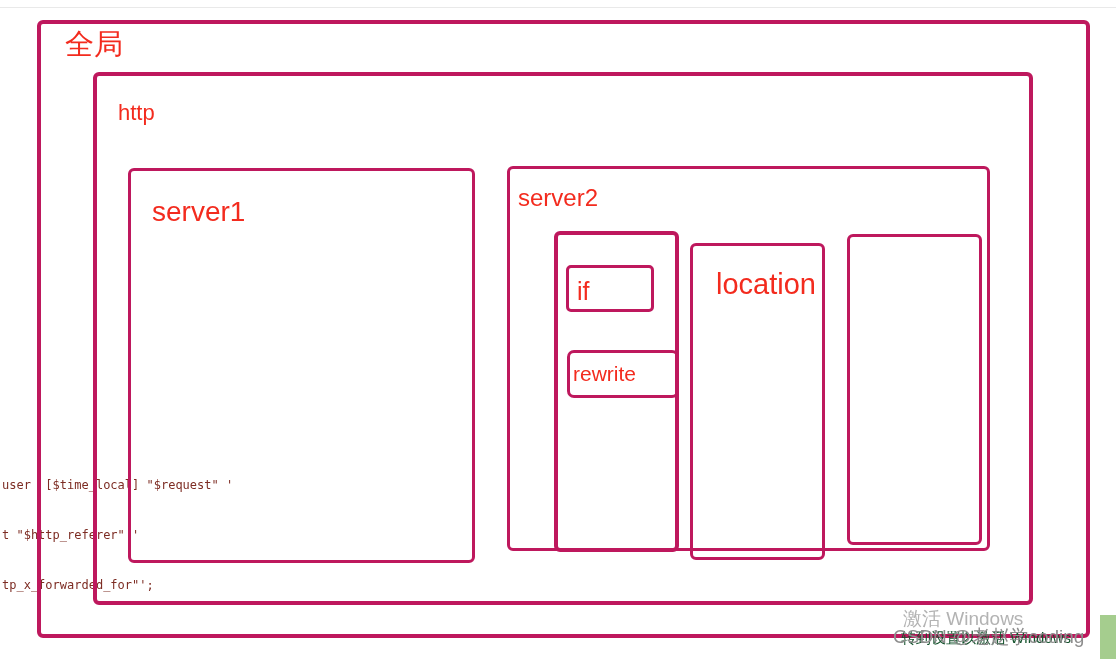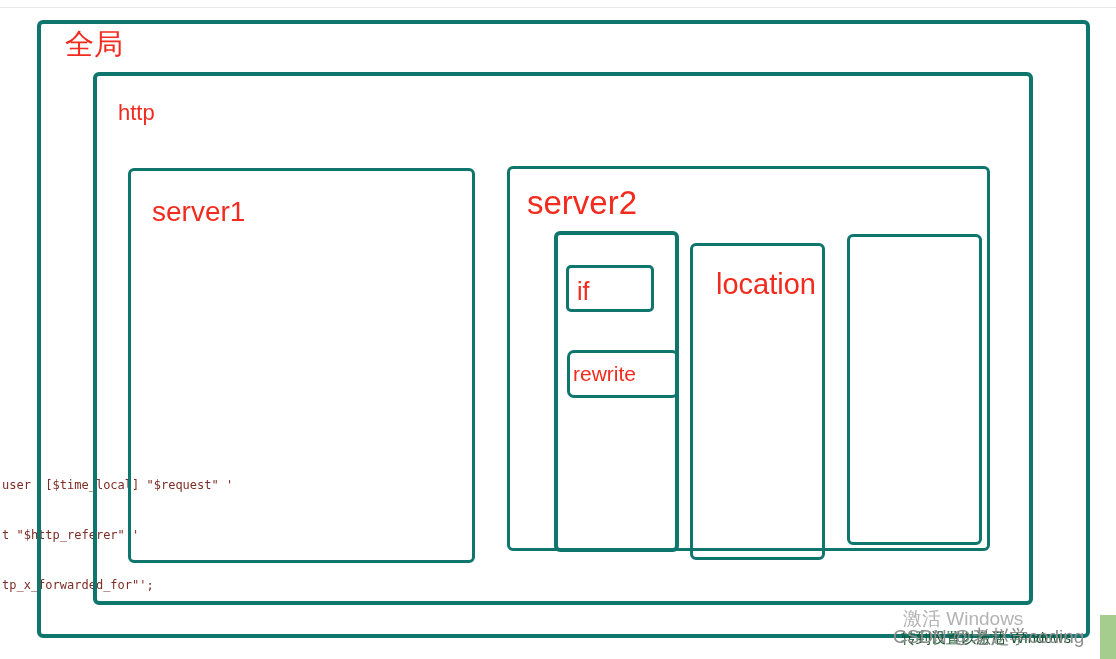--- a/index.html
+++ b/index.html
@@ -25,39 +25,39 @@
     font-size: 12px;
     color: #7d2c23;
     white-space: pre;
     z-index: 1;
   }
   .code-line { height: 22px; line-height: 18px; }
   
   .box {
     position: absolute;
     box-sizing: border-box;
-    border: 3px solid #0f766e;
+    border: 3px solid #be185d;
     border-radius: 6px;
     background: transparent;
     z-index: 2;
   }
   .lbl {
     position: absolute;
     color: #f32b1e;
     white-space: nowrap;
     line-height: 1.15;
   }
   #box-global  { left: 37px;  top: 20px;  width: 1053px; height: 618px; border-width: 4px; }
   #lbl-global  { left: 24px;  top: 4px;   font-size: 29px; }
   #box-http    { left: 52px;  top: 48px;  width: 940px;  height: 533px; border-width: 4px; }
   #lbl-http    { left: 21px;  top: 24px;  font-size: 22px; }
   #box-server1 { left: 31px;  top: 92px;  width: 347px;  height: 395px; }
   #lbl-server1 { left: 21px;  top: 25px;  font-size: 28px; }
   #box-server2 { left: 410px; top: 90px;  width: 483px;  height: 385px; }
-  #lbl-server2 { left: 17px;  top: 15px;  font-size: 33px; }
+  #lbl-server2 { left: 8px;  top: 15px;  font-size: 24px; }
   #box-chain   { left: 44px;  top: 62px;  width: 125px;  height: 321px; border-width: 4px; text-align: right; }
   #box-if      { left: 8px;   top: 30px;  width: 88px;   height: 47px;  border-radius: 5px; }
   #lbl-if      { left: 8px;   top: 9px;   font-size: 25px; }
   #box-rewrite { left: 9px;   top: 115px; width: 112px;   height: 48px;  border-radius: 7px; }
   #lbl-rewrite { left: 3px;   top: 9px;   font-size: 21px; }
   #box-proxy   { left: 21px;  top: 195px; width: 86px;   height: 62px;  border-radius: 7px; }
   #lbl-proxy   { left: 5px;   top: 17px;  font-size: 21px; }
   #box-location{ left: 180px; top: 61px;  width: 135px;  height: 317px; margin-top: 13px; }
   #lbl-location{ left: 23px;  top: 22px;  font-size: 29px; }
   #box-plain   { left: 337px; top: 65px;  width: 135px;  height: 311px; }

